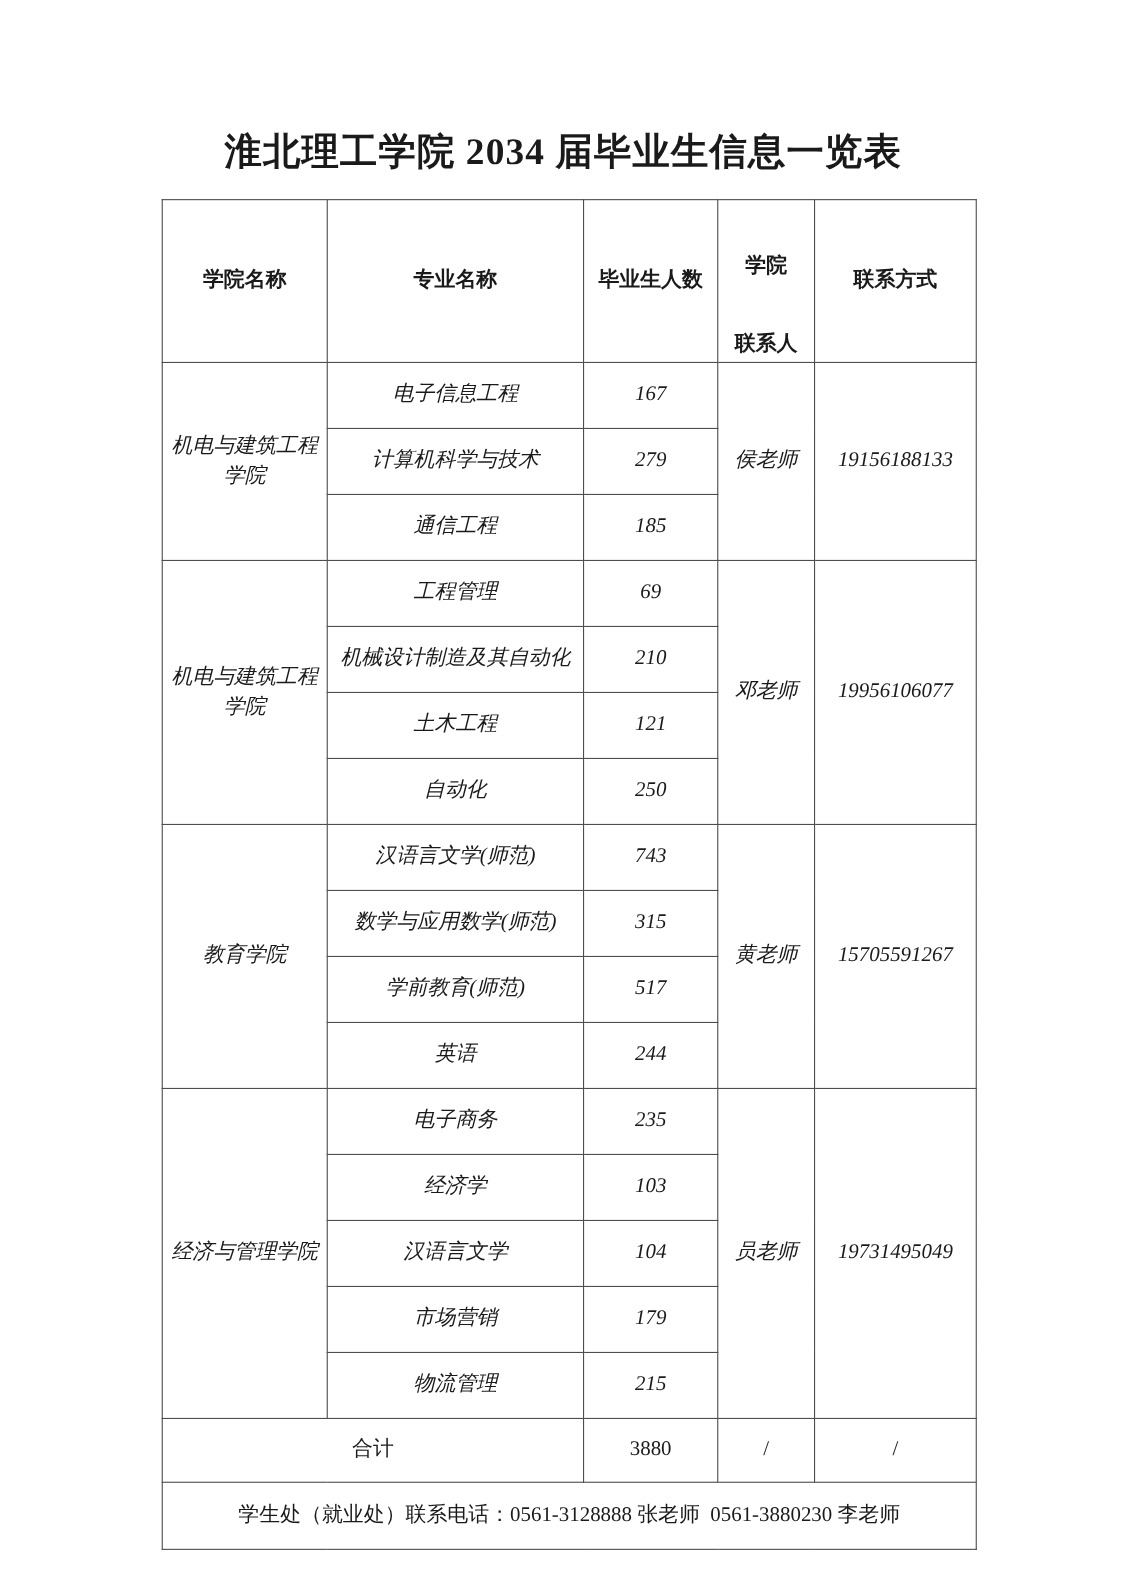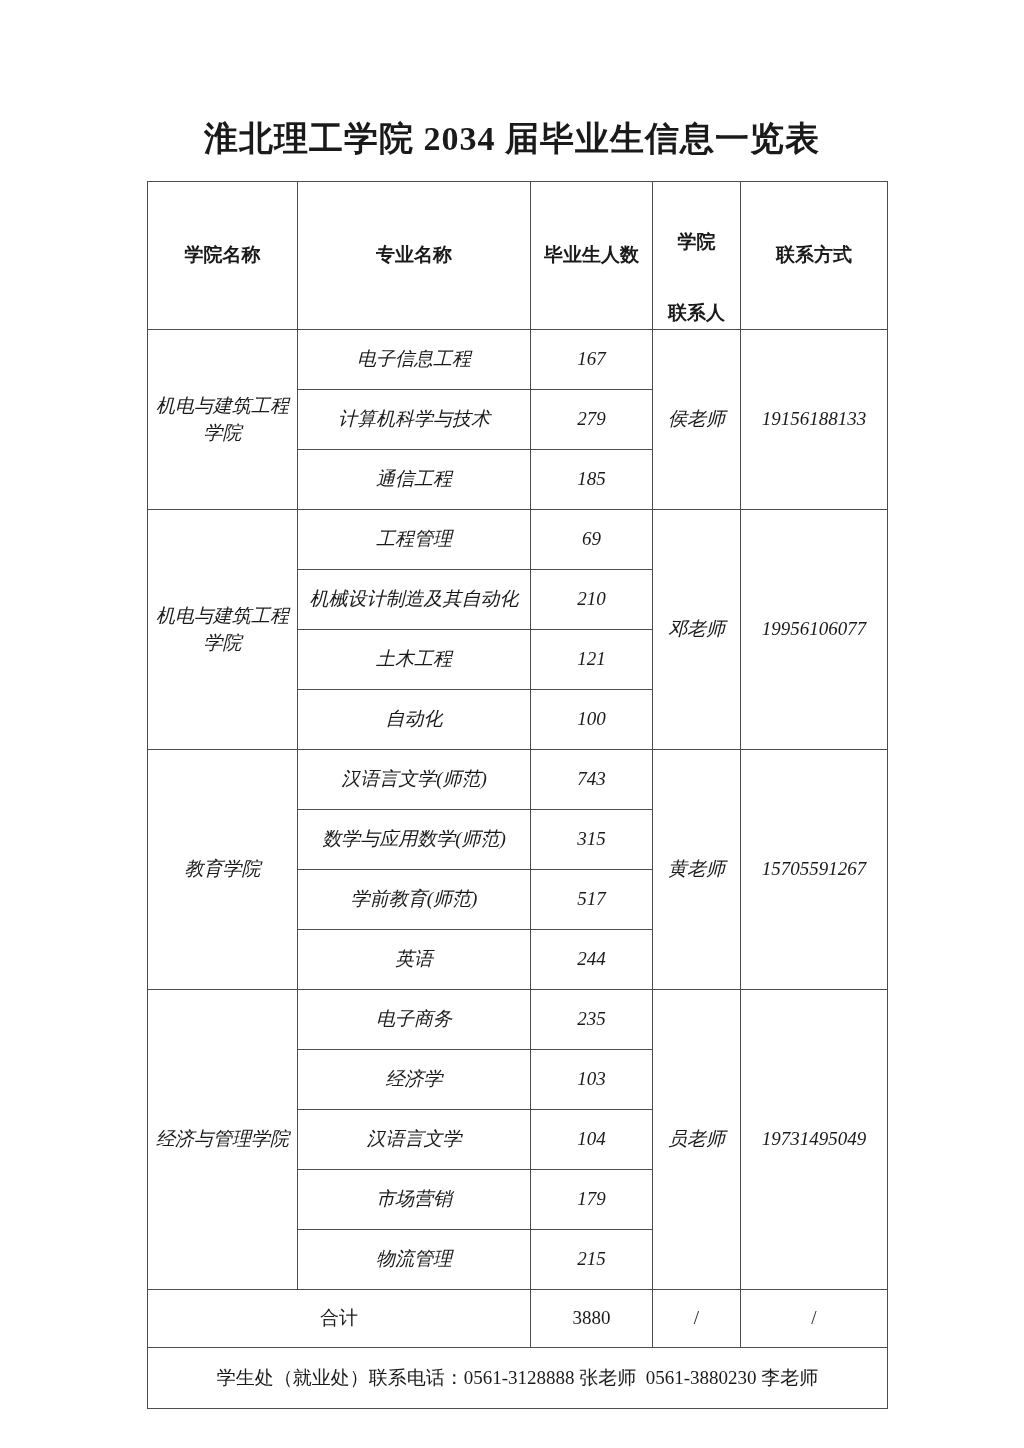--- a/index.html
+++ b/index.html
@@ -114,21 +114,21 @@
       <tr>
         <td>机械设计制造及其自动化</td>
         <td>210</td>
       </tr>
       <tr>
         <td>土木工程</td>
         <td>121</td>
       </tr>
       <tr>
         <td>自动化</td>
-        <td>100</td>
+        <td>250</td>
       </tr>
       <tr>
         <td rowspan="4">教育学院</td>
         <td>汉语言文学(师范)</td>
         <td>743</td>
         <td rowspan="4">黄老师</td>
         <td rowspan="4">15705591267</td>
       </tr>
       <tr>
         <td>数学与应用数学(师范)</td>

